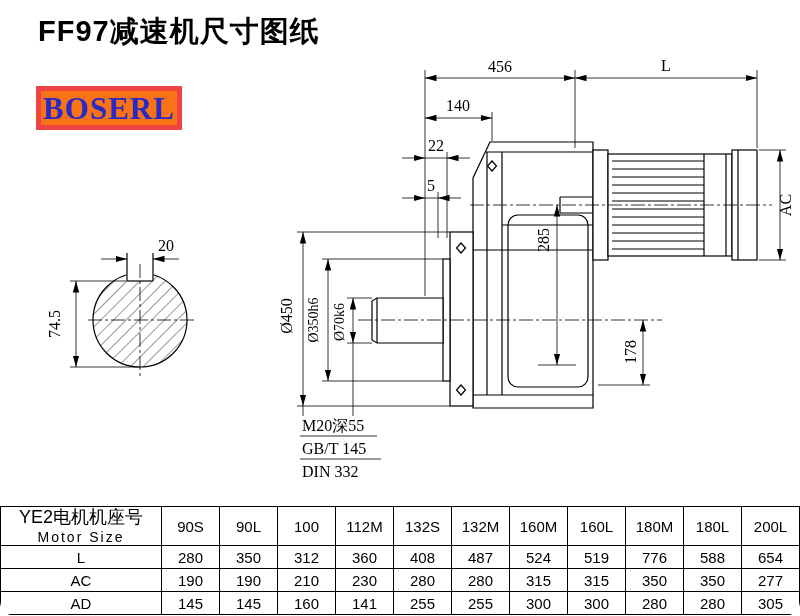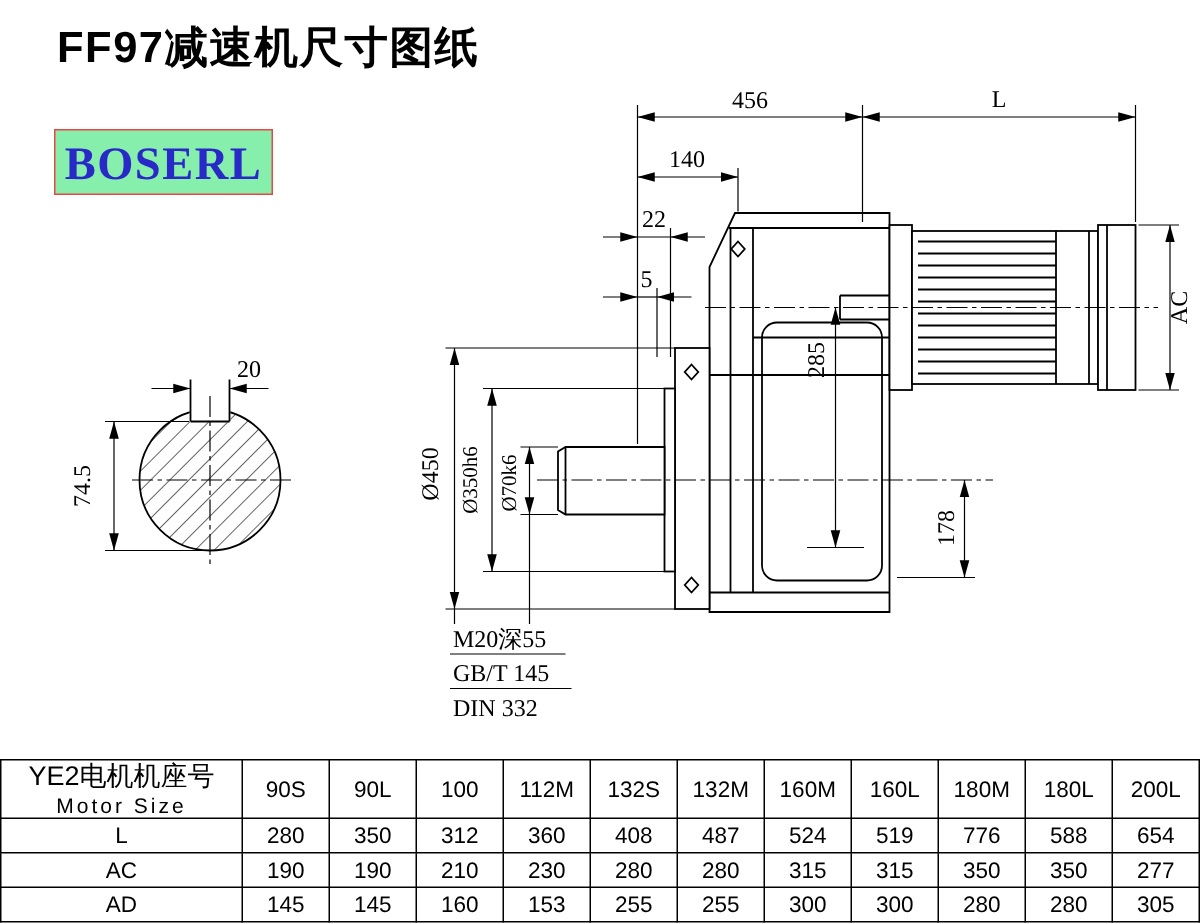--- a/index.html
+++ b/index.html
@@ -1,22 +1,22 @@
 <!DOCTYPE html>
 <html><head>
 <meta charset="utf-8">
 <style>
   html,body{margin:0;padding:0;background:#fff;}
   .page{position:relative;width:800px;height:616px;background:#fff;overflow:hidden;
-        font-family:"Liberation Sans",sans-serif;color:#000;}
+        font-family:"Liberation Sans",sans-serif;color:#000;border-radius:15px;}
   .title{position:absolute;left:38px;top:12px;font-size:29px;font-weight:bold;
          letter-spacing:1px;font-family:"Liberation Sans",sans-serif;}
   .logo{position:absolute;left:36px;top:86px;width:146px;height:44px;
-        border:1px solid #ef4444;display:flex;align-items:center;justify-content:center;
-        box-sizing:border-box;background:#86efac;}
+        border:5px solid #ef4444;display:flex;align-items:center;justify-content:center;
+        box-sizing:border-box;background:#f97316;}
   .logo span{font-family:"Liberation Serif",serif;font-weight:bold;font-size:31px;
         color:#2929c8;letter-spacing:1px;line-height:1;}
   svg.drawing{position:absolute;left:0;top:0;}
   svg .ln{stroke:#000;stroke-width:1.2;fill:none;}
   svg .thin{stroke:#000;stroke-width:0.8;fill:none;}
   svg .fillw{fill:#fff;stroke:#000;stroke-width:1.2;}
   svg .cl{stroke:#000;stroke-width:0.8;fill:none;stroke-dasharray:14 3 3 3;}
   svg text.dim{font-family:"Liberation Serif",serif;font-size:16px;fill:#000;}
   svg text.dimsmall{font-family:"Liberation Serif",serif;font-size:14px;fill:#000;}
   svg text.note{font-family:"Liberation Serif",serif;font-size:16px;fill:#000;}
@@ -221,21 +221,21 @@
       <td>315</td>
       <td>350</td>
       <td>350</td>
       <td>277</td>
     </tr>
     <tr class="datarow">
       <td class="first">AD</td>
       <td>145</td>
       <td>145</td>
       <td>160</td>
-      <td>153</td>
+      <td>141</td>
       <td>255</td>
       <td>255</td>
       <td>300</td>
       <td>300</td>
       <td>280</td>
       <td>280</td>
       <td>305</td>
     </tr>
   </tbody>
     </table>

